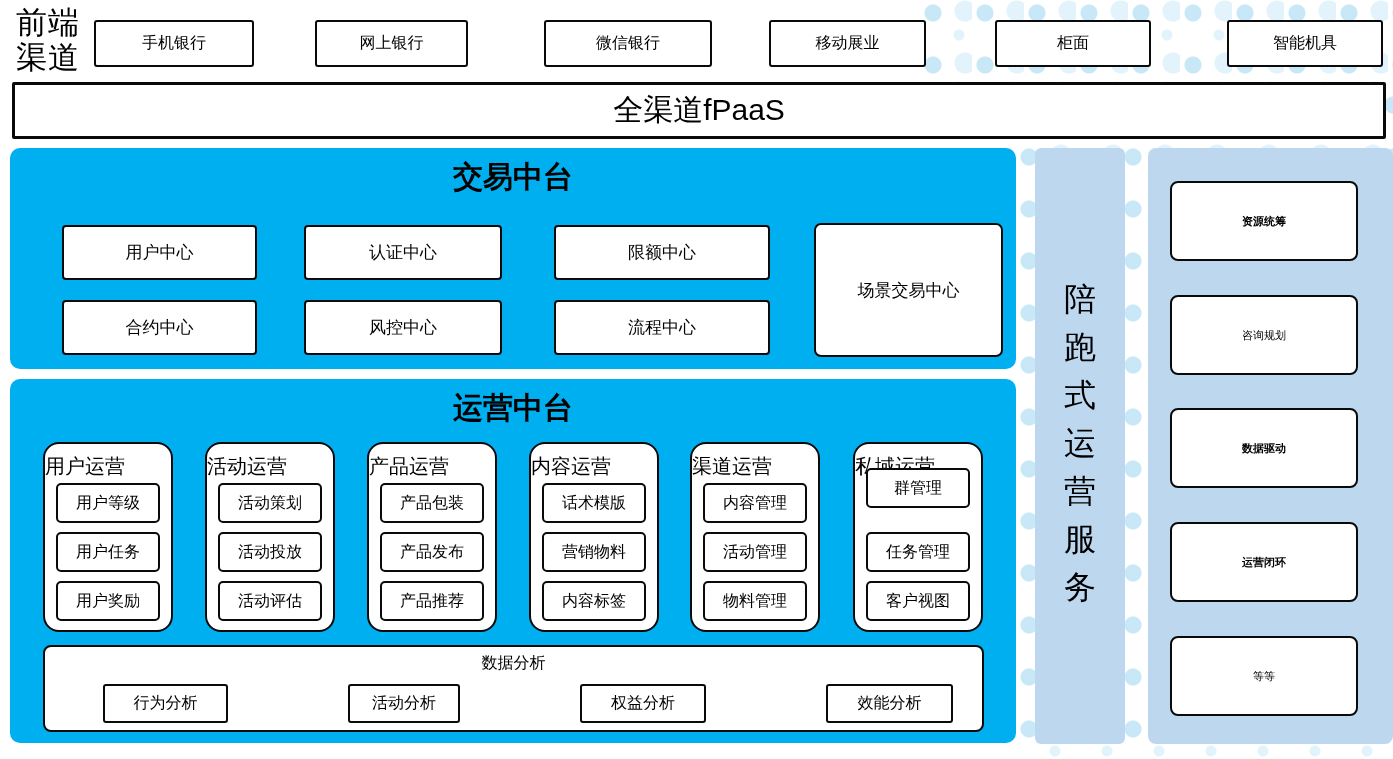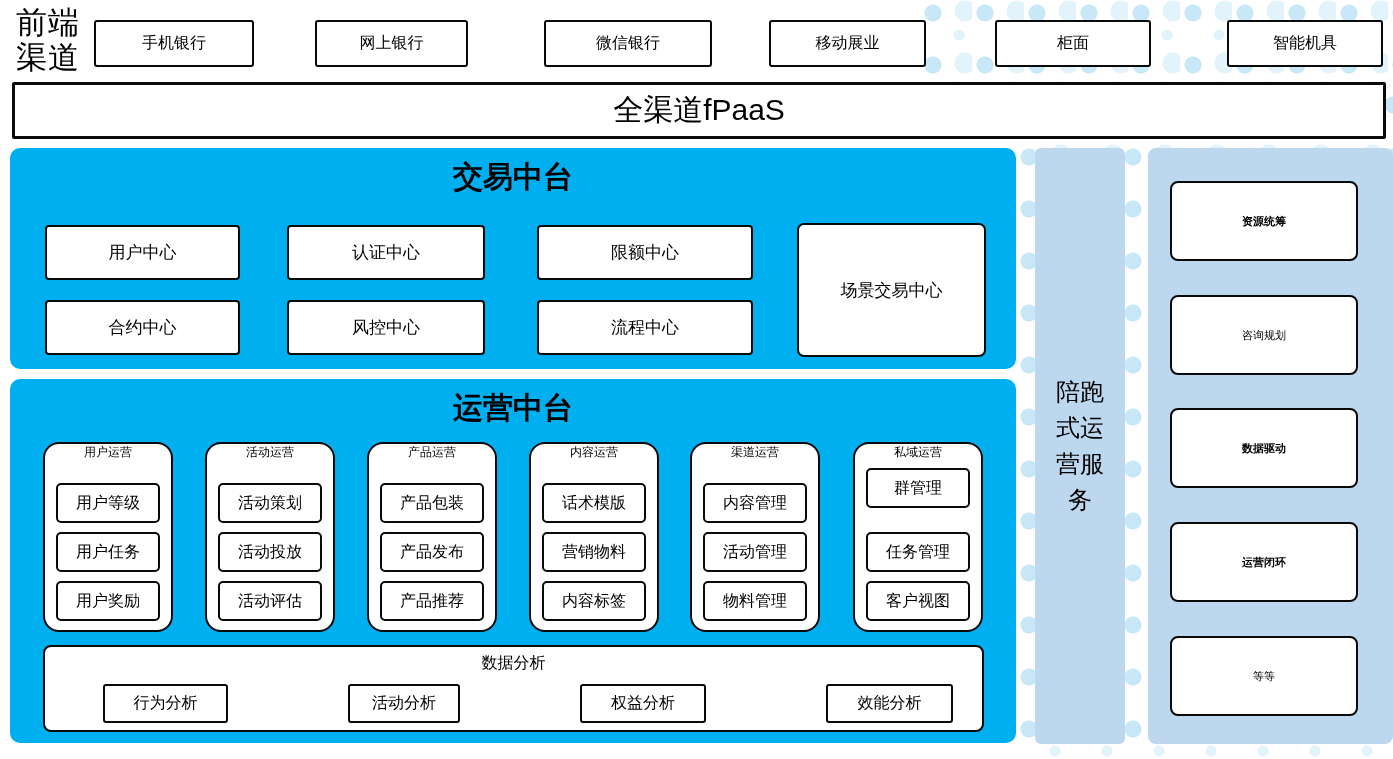--- a/index.html
+++ b/index.html
@@ -43,40 +43,41 @@
     position: absolute; z-index: 1;
     background: var(--accent_blue, #00AFF0); border-radius: 10px;
   }
   .panel-trade { left: 10px; top: 148px; width: 1006px; height: 221px; }
   .panel-ops   { left: 10px; top: 379px; width: 1006px; height: 364px; }
   .panel-title {
     padding-top: 9px; text-align: center;
     font-family: "Liberation Serif", "DejaVu Serif", serif;
     font-weight: bold; font-size: 30px;
   }
-  .cbox { font-size: 17px; border-radius: 4px; }
+  .cbox { font-size: 17px; border-radius: 4px; margin-left: 17px; }
   .scene { border-radius: 7px; }
   .group {
     position: absolute; top: 63px; width: 130px; height: 190px; z-index: 2;
     background: #fff; border: 2px solid #0a0a0a; border-radius: 16px;
   }
-  .group-title { text-align: center; font-size: 12px; }
+  .group-title { padding-top: 9px; font-size: 20px; }
   .gitem { left: 11px; width: 104px; height: 40px; border-radius: 5px; }
   .analysis {
     position: absolute; left: 33px; top: 266px; width: 941px; height: 87px; z-index: 2;
     background: #fff; border: 2px solid #0a0a0a; border-radius: 8px;
   }
   .analysis-title { padding-top: 6px; text-align: center; font-size: 16px; }
   .abox { top: 37px; height: 39px; }
   .side-bar {
     position: absolute; left: 1035px; top: 148px; width: 90px; height: 596px; z-index: 1;
     background: var(--panel_light_blue, #BDD7EE); border-radius: 6px;
     display: flex; align-items: center; justify-content: center;
-    font-size: 24px; line-height: 1.5; text-align: center;
+    font-size: 32px; line-height: 1.5; text-align: center;
     padding: 0 18px;
+    font-family: Liberation Mono, monospace;
   }
   .right-panel {
     position: absolute; left: 1148px; top: 148px; width: 245px; height: 596px; z-index: 1;
     background: var(--panel_light_blue, #BDD7EE); border-radius: 8px;
   }
   .rbox { left: 22px; width: 188px; height: 80px; font-size: 11px; border-radius: 8px; }
   .bold { font-weight: bold; }
 </style>
 </head>
 <body>

